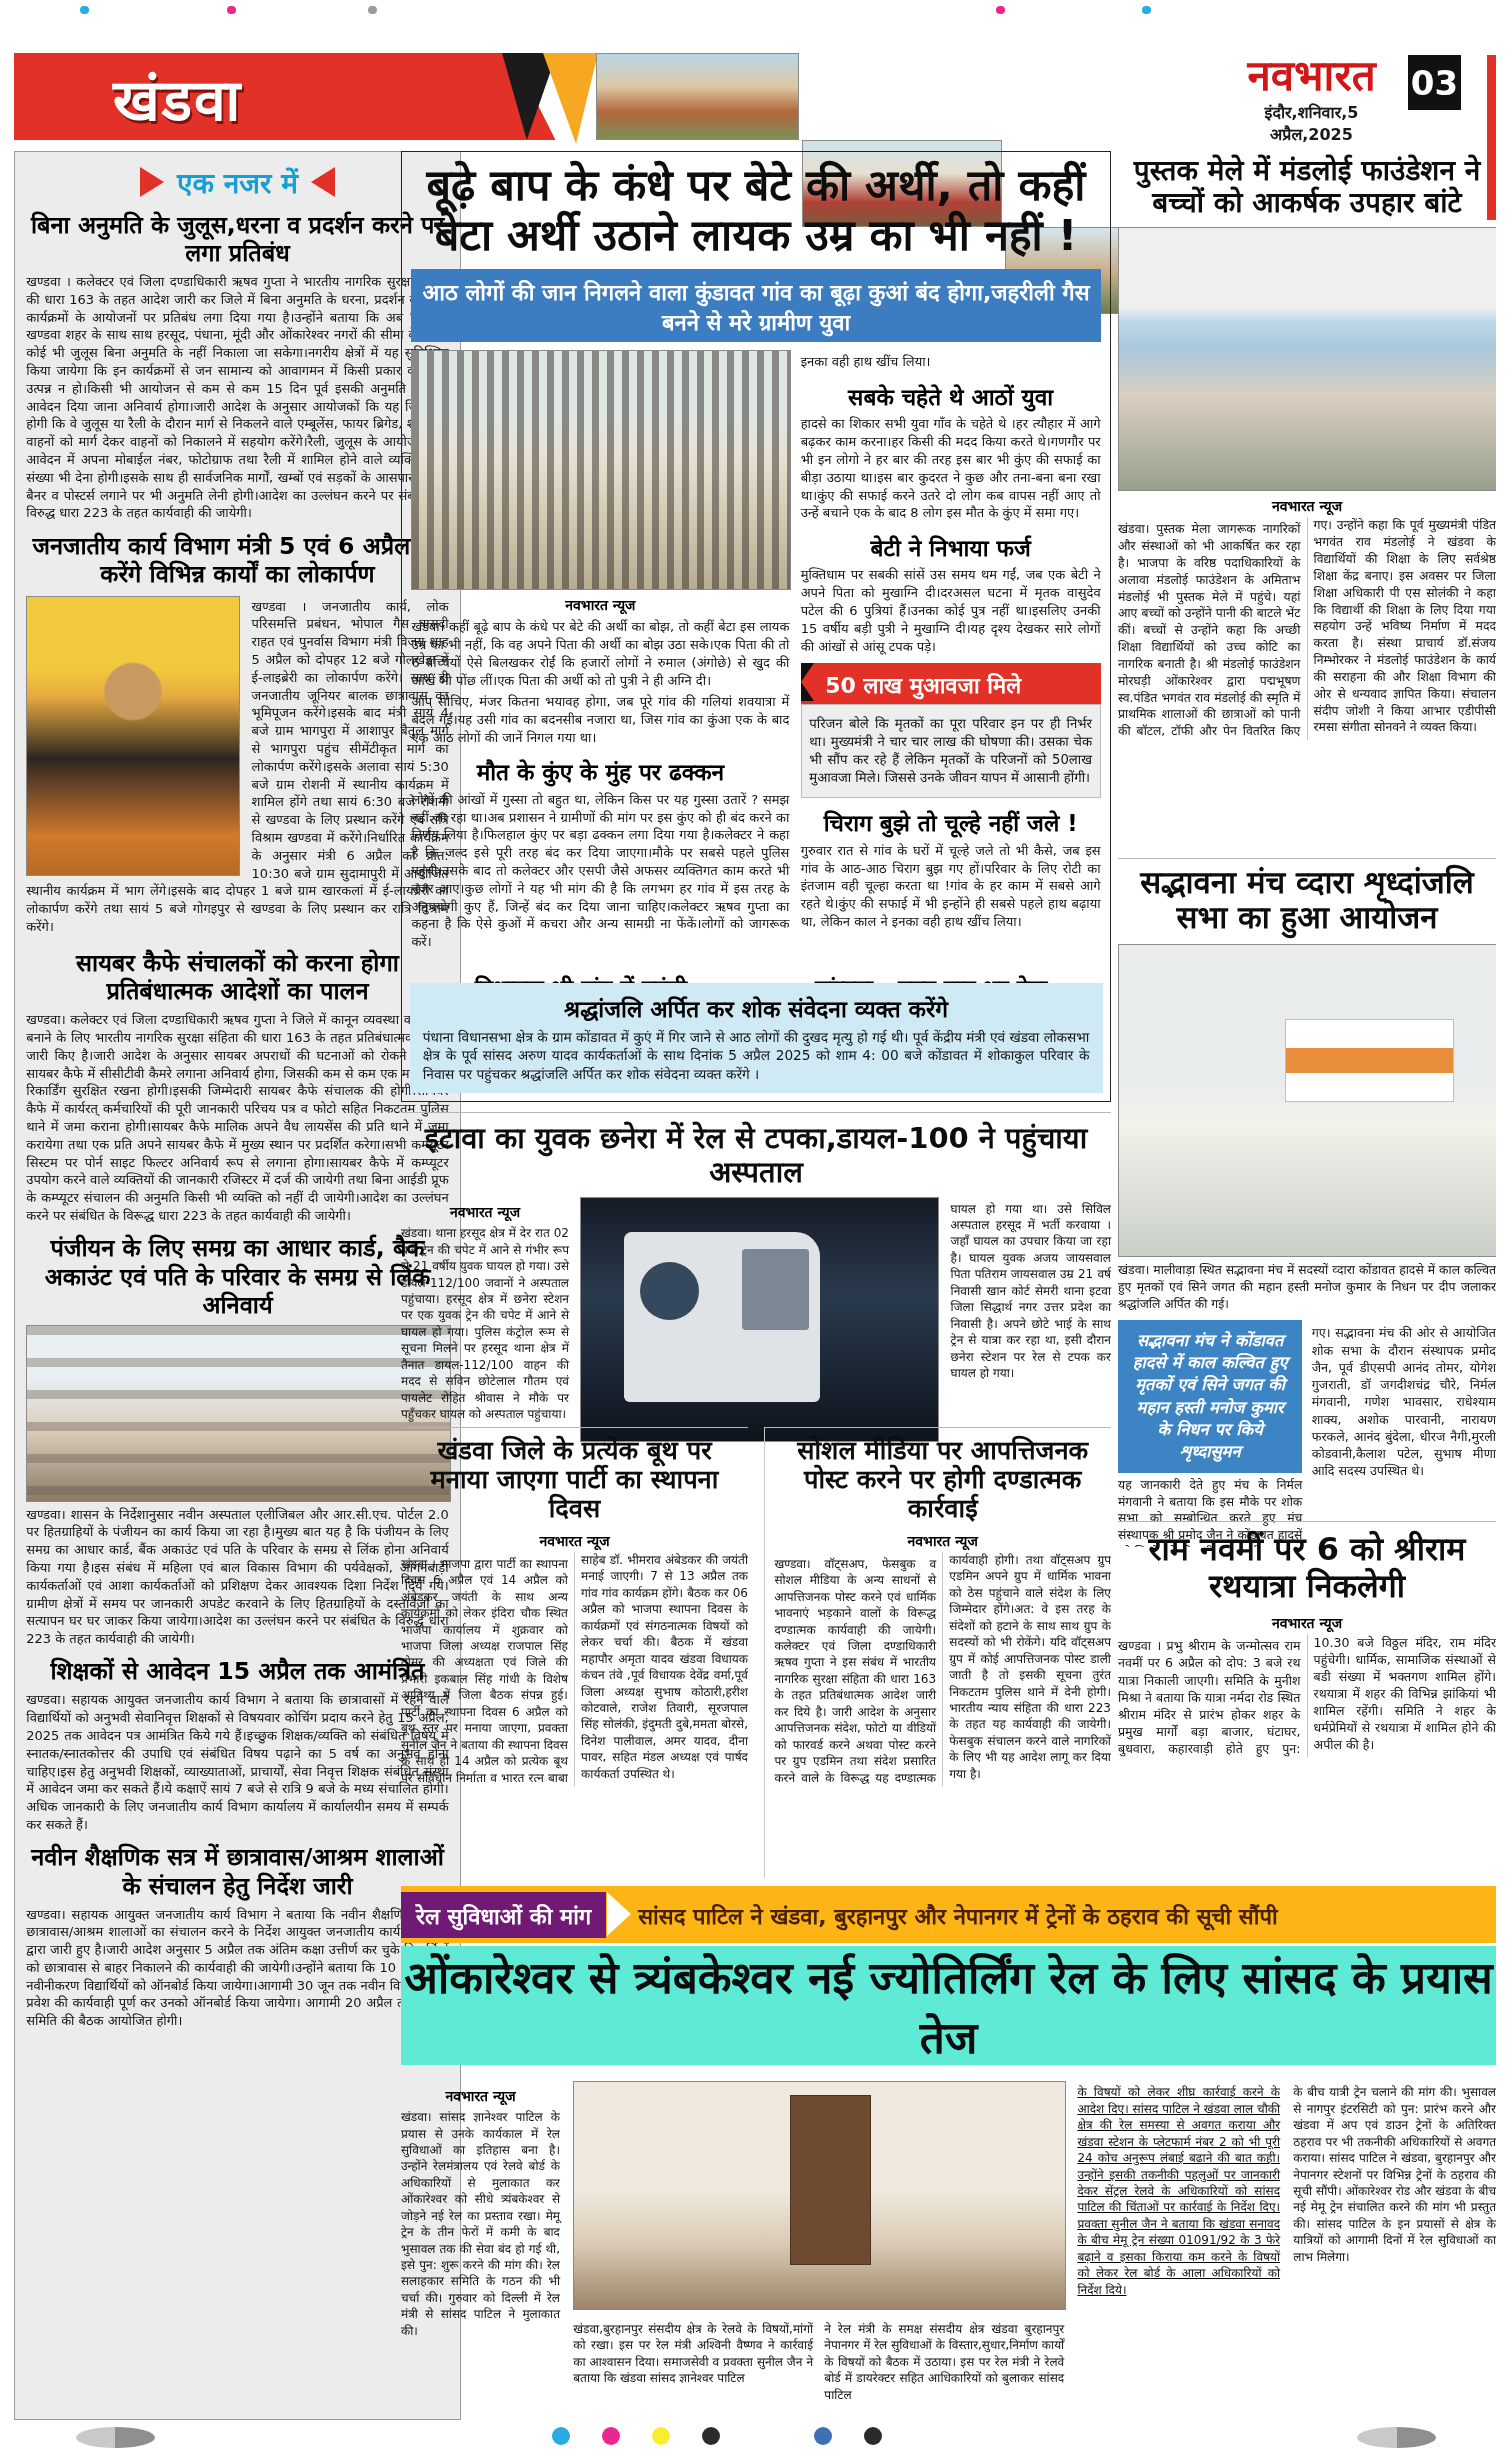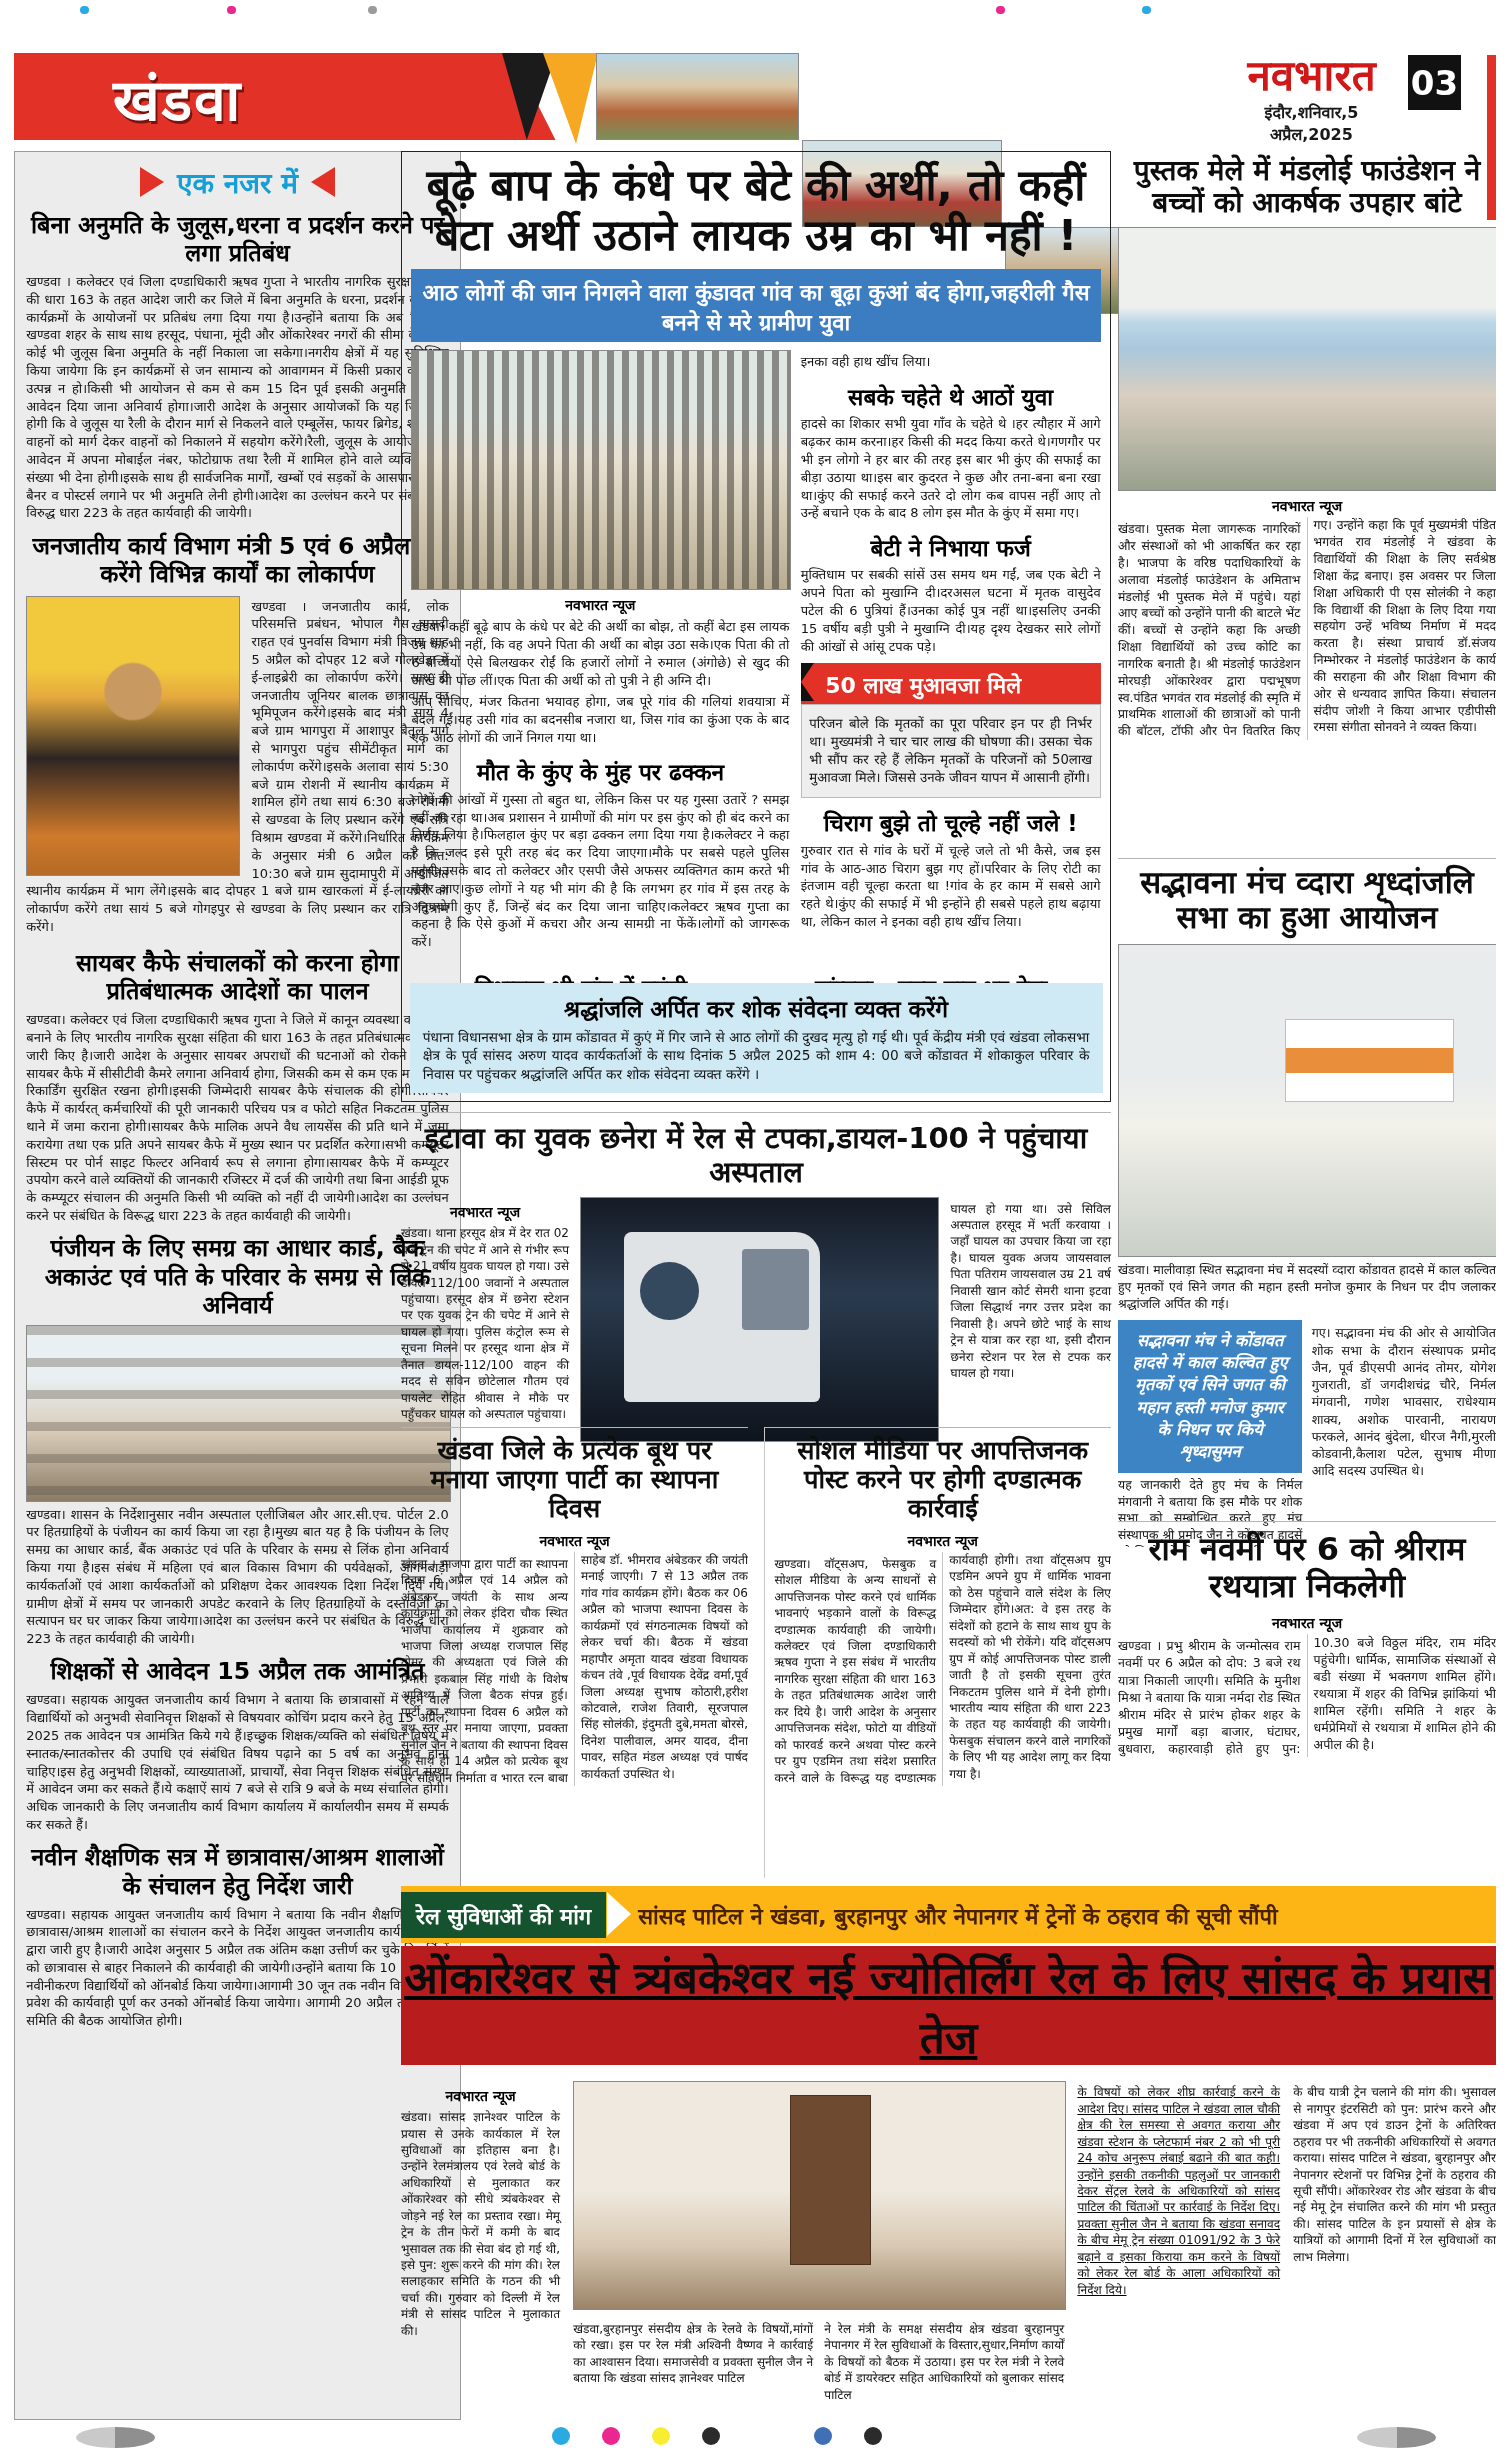--- a/index.html
+++ b/index.html
@@ -68,24 +68,24 @@
 
   
   .ph-bookfair{width:100%;height:262px;background:
       linear-gradient(180deg,#eef0ee 0 30%,#bcd7e7 36%,#a9c8dc 46%,#dacfc0 64%,#98a08d 100%);}
   .ph-shok{width:100%;height:311px;background:linear-gradient(180deg,#e9eced 0 42%,#f2f1ea 58%,#c9d0c8 100%);}
   .flagband{position:absolute;left:44%;top:24%;width:44%;height:26%;background:linear-gradient(180deg,#fff 0 34%,#e98f3c 34% 66%,#fff 66%);border:0.9px solid #b9c2c6;}
   .blue-note{background:#3d84c5;color:#fff;font-weight:700;font-style:italic;font-size:16.5px;line-height:1.35;padding:9.4px 11.3px;text-align:center;}
 
   
   .yellow-strip{background:#fdb515;display:flex;align-items:center;}
-  .rail-tag{background:#14532d;color:#fff;font-weight:700;font-size:22px;padding:8px 15px;position:relative;margin-right:32px;flex:0 0 auto;}
+  .rail-tag{background:#701a75;color:#fff;font-weight:700;font-size:22px;padding:8px 15px;position:relative;margin-right:32px;flex:0 0 auto;}
   .rail-tag:after{content:"";position:absolute;right:-24.5px;top:0;border-top:22px solid transparent;border-bottom:22px solid transparent;border-left:24.5px solid #ffffff;}
   .yellow-strip .strip-text{font-weight:700;font-size:22px;color:#4a2100;}
-  .gray-headbox{background:#b91c1c;display:flex;align-items:center;justify-content:center;text-decoration:underline;}
+  .gray-headbox{background:#5eead4;display:flex;align-items:center;justify-content:center;}
   .gray-headbox h1{font-size:44px;font-weight:700;color:#0c0c0c;margin:0;text-align:center;}
   .ph-meeting{width:100%;height:227px;background:linear-gradient(180deg,#efe9df 0 48%,#d9c9b3 72%,#9b8468 100%);}
   .door{position:absolute;left:44%;top:6%;width:16%;height:74%;background:#6d4a30;border:1.9px solid #4c311d;}
 
   
   .reg-ellipse{width:79px;height:21px;border-radius:50%;background:linear-gradient(90deg,#c9c9c9 0 50%,#8f8f8f 50%);}
   .dot{width:18px;height:18px;border-radius:50%;display:inline-block;}
   .minidot{width:8.5px;height:8.5px;border-radius:50%;position:absolute;top:5.7px;}
 </style>
 </head>

